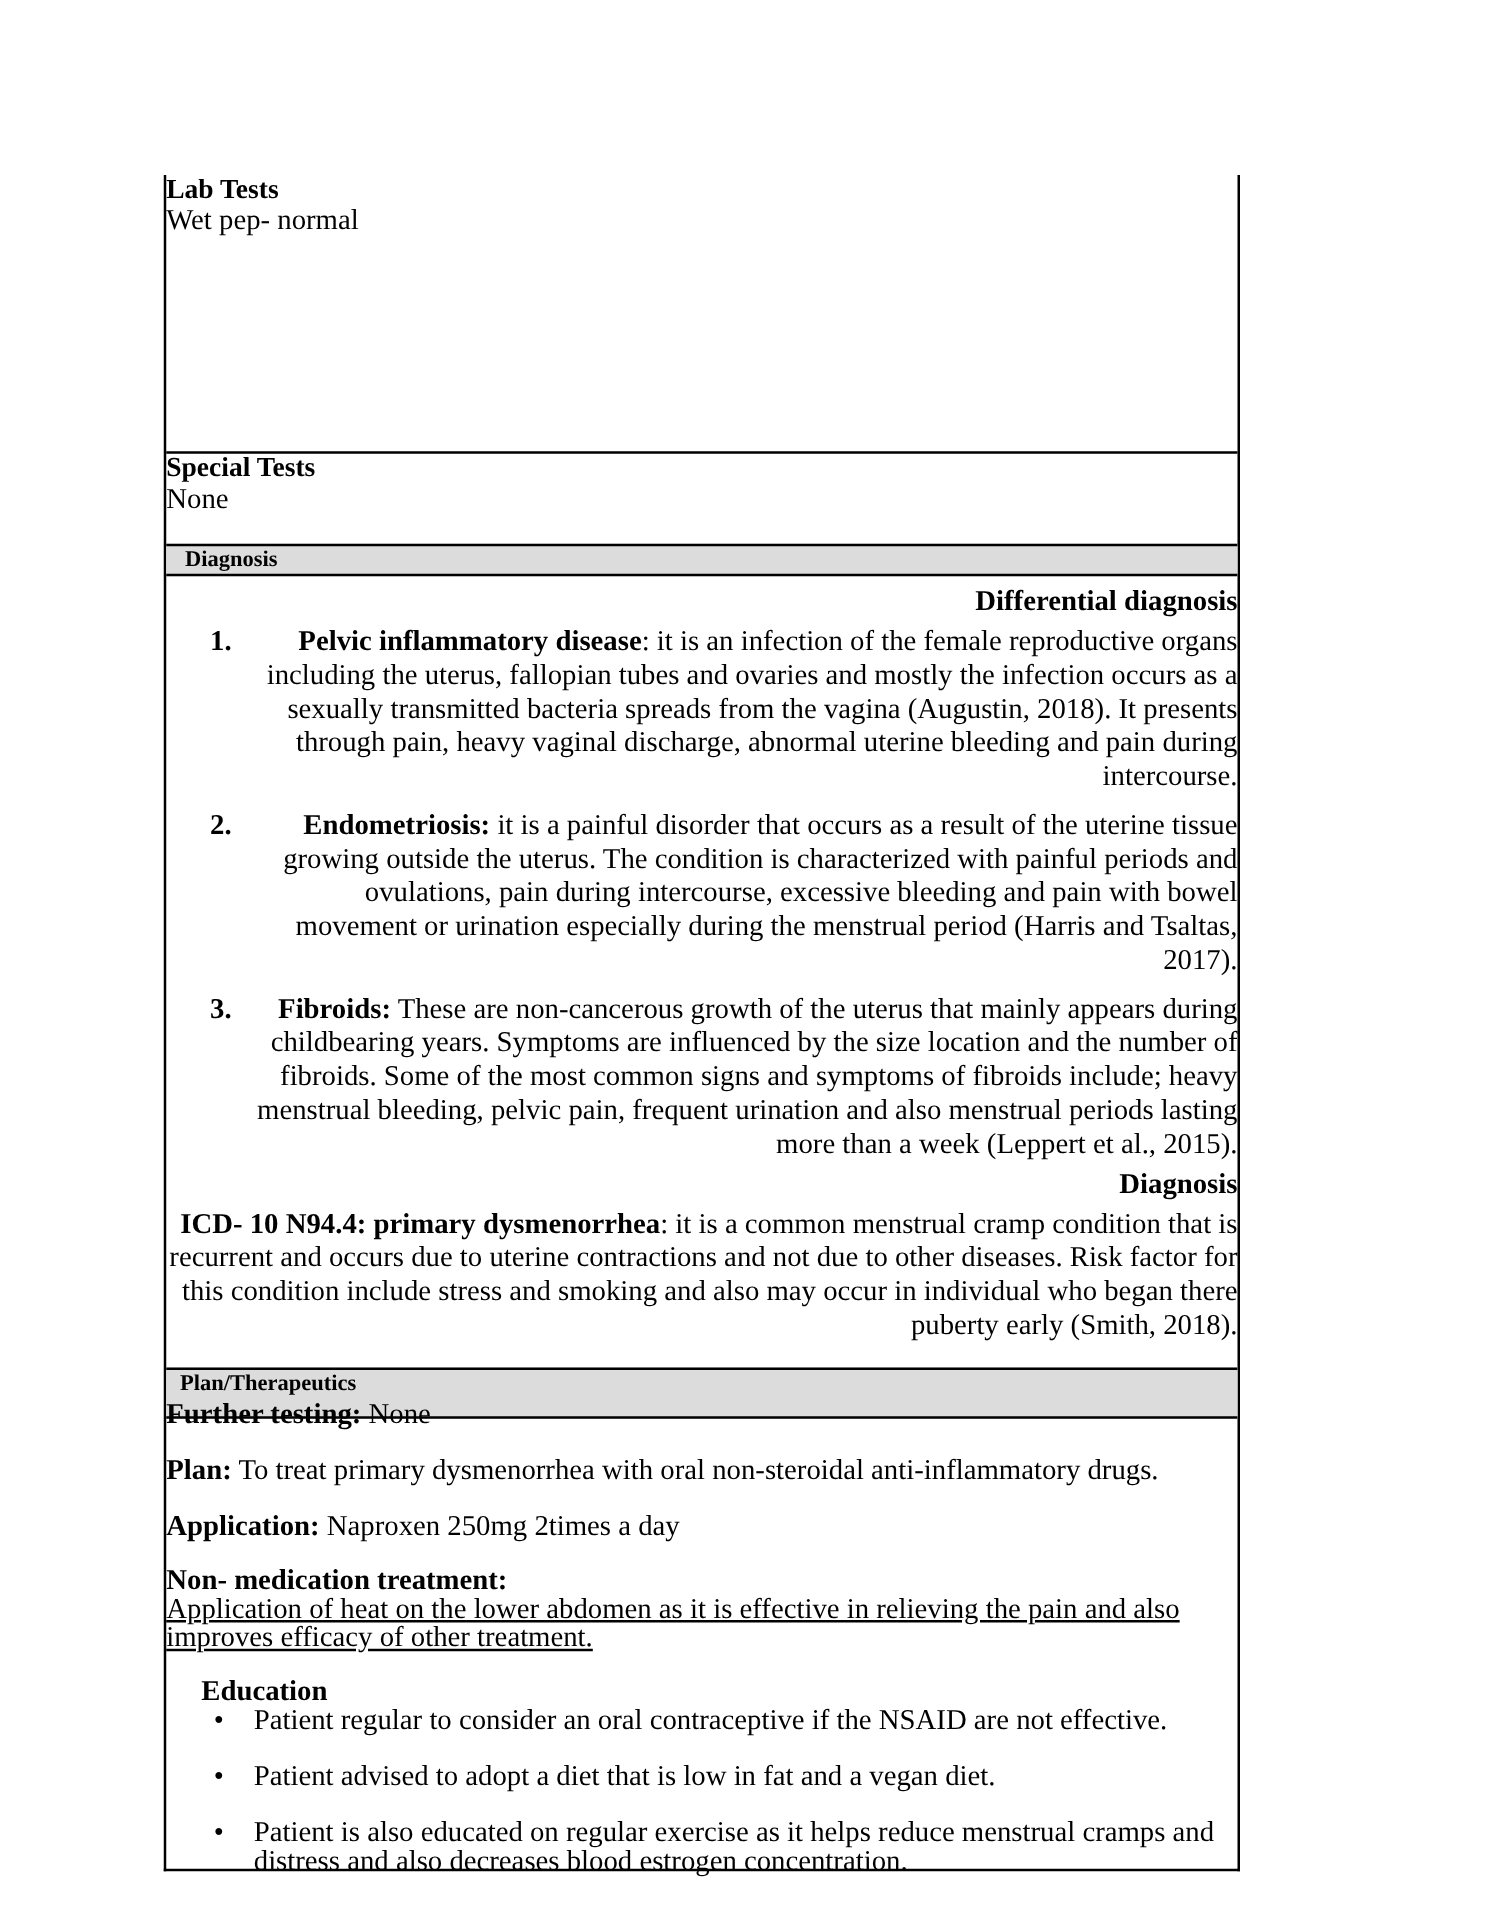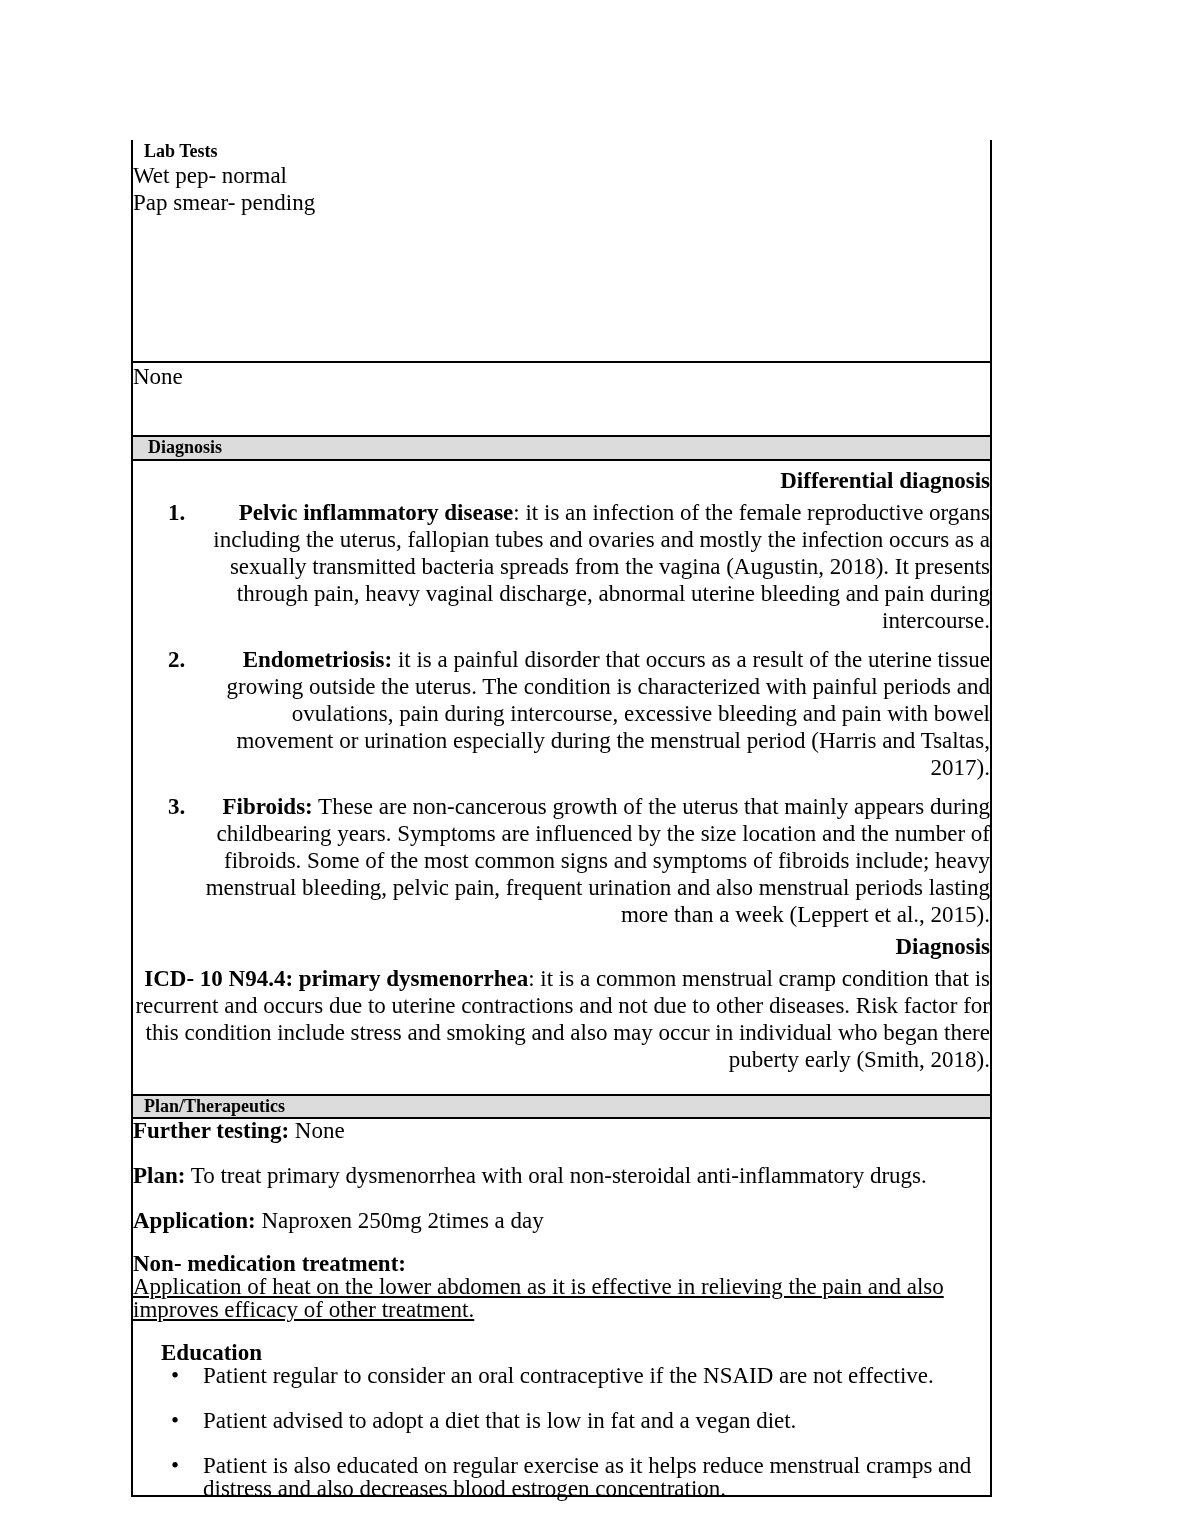--- a/index.html
+++ b/index.html
@@ -1,20 +1,20 @@
 <!DOCTYPE html>
 <html><head>
 <meta charset="utf-8">
 <style>
   html, body { margin: 0; padding: 0; background: #ffffff; }
   body { width: 1190px; height: 1540px; position: relative; font-family: "Liberation Serif", serif; color: #000; }
   .frame { position: absolute; left: 131px; top: 140px; width: 861px; height: 1357px;
            border-left: 2px solid #000; border-right: 2px solid #000; border-bottom: 2px solid #000; box-sizing: border-box; }
   .sec { position: absolute; left: 0; width: 100%; }
-  .label { font-weight: bold; font-size: 18px; padding-left: 11px; }
+  .label { font-weight: bold; font-size: 22px; }
   .body-text { font-size: 23px; line-height: 27px; }
   .hline { position: absolute; left: 0; width: 100%; height: 0; border-top: 2px solid #000; }
   .bar { position: absolute; left: 0; width: 100%; background: #dcdcdc; border-top: 2px solid #000; border-bottom: 2px solid #000; box-sizing: border-box; }
   .bar .label { line-height: 20px; padding-left: 15px; font-size: 18px; }
   .h-bold { font-weight: bold; font-size: 23px; line-height: 27px; }
   ol.diff { margin: 0; padding: 0; list-style: none; }
   ol.diff li { position: relative; padding-left: 70px; font-size: 23px; line-height: 27px; margin-bottom: 12px; }
   ol.diff li .num { position: absolute; left: 35px; font-weight: bold; }
   ul.edu { margin: 0; padding: 0; list-style: none; }
   ul.edu li { position: relative; padding-left: 70px; font-size: 23px; line-height: 23px; margin-bottom: 22px; }
@@ -22,26 +22,26 @@
   b { font-weight: bold; }
 </style>
 </head>
 <body>
 
 <div class="frame">
 
   <div class="sec" style="top:0;">
     <div class="label" style="line-height:22px;">Lab Tests</div>
     <div class="body-text">Wet pep- normal</div>
-    <div class="body-text">Pap smear- pending</div>
   </div>
 
   <div class="hline" style="top:221px;"></div>
 
   <div class="sec" style="top:223px;">
+    <div class="label" style="line-height:22px;">Special Tests</div>
     <div class="body-text">None</div>
   </div>
 
   <div class="bar" style="top:295px; height:26px;">
     <div class="label">Diagnosis</div>
   </div>
 
   <div class="sec" style="top:327px;text-align:right;">
     <div class="h-bold" style="margin-bottom:5px;">Differential diagnosis</div>
     <ol class="diff">
@@ -57,21 +57,21 @@
         <span class="num">3.</span>
         <b>Fibroids:</b><span> These are non-cancerous growth of the uterus that mainly appears during childbearing years. Symptoms are influenced by the size location and the number of fibroids. Some of the most common signs and symptoms of fibroids include; heavy menstrual bleeding, pelvic pain, frequent urination and also menstrual periods lasting more than a week (Leppert et al., 2015).</span>
       </li>
     </ol>
     <div class="h-bold" style="padding-left:70px; margin-bottom:5px;">Diagnosis</div>
     <div class="body-text">
       <b>ICD- 10 N94.4: primary dysmenorrhea</b><span>: it is a common menstrual cramp condition that is recurrent and occurs due to uterine contractions and not due to other diseases. Risk factor for this condition include stress and smoking and also may occur in individual who began there puberty early (Smith, 2018).</span>
     </div>
   </div>
 
-  <div class="bar" style="top:954px; height:25px;">
+  <div class="bar" style="top:954px; height:41px;">
     <div class="label" style="padding-left:11px;">Plan/Therapeutics</div>
   </div>
 
   <div class="sec" style="top:977px;">
     <div class="body-text" style="margin-bottom:18px;">
       <b>Further testing:</b><span> None</span>
     </div>
     <div class="body-text" style="margin-bottom:18px;">
       <b>Plan:</b><span> To treat primary dysmenorrhea with oral non-steroidal anti-inflammatory drugs.</span>
     </div>

